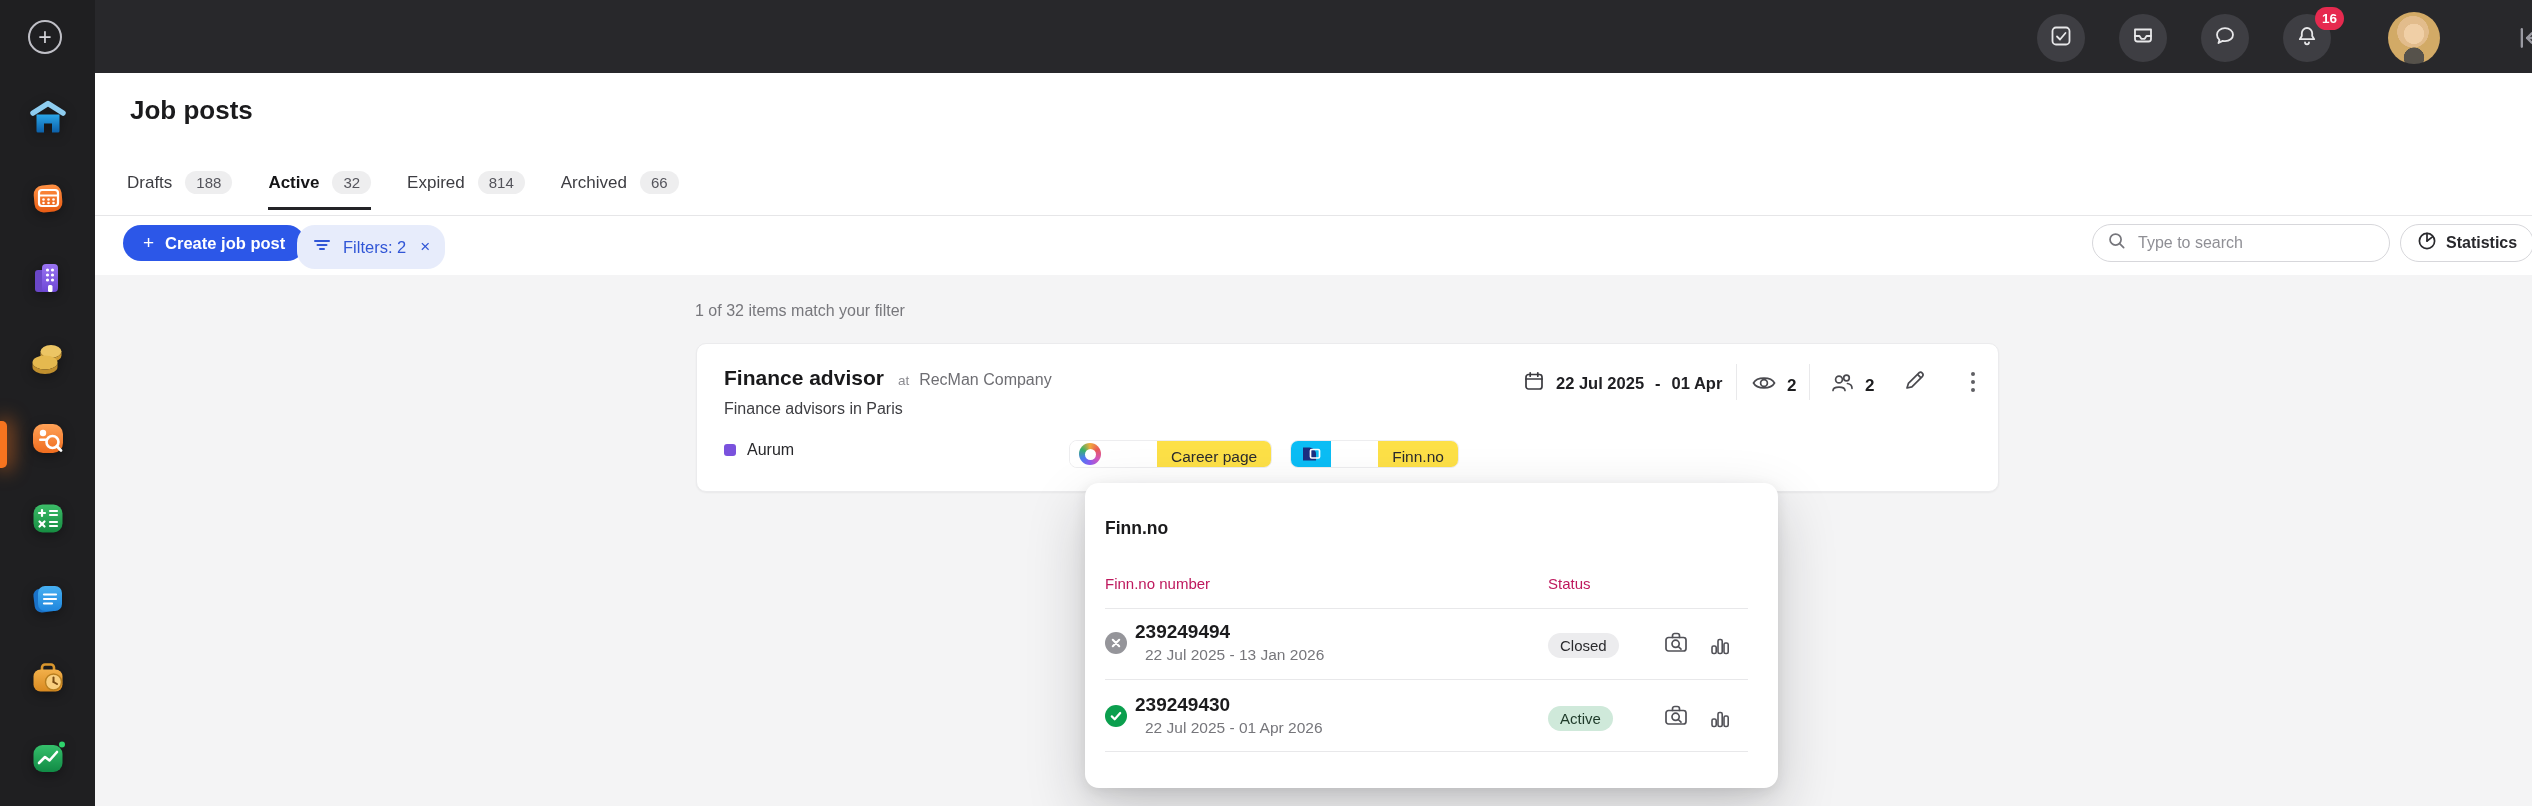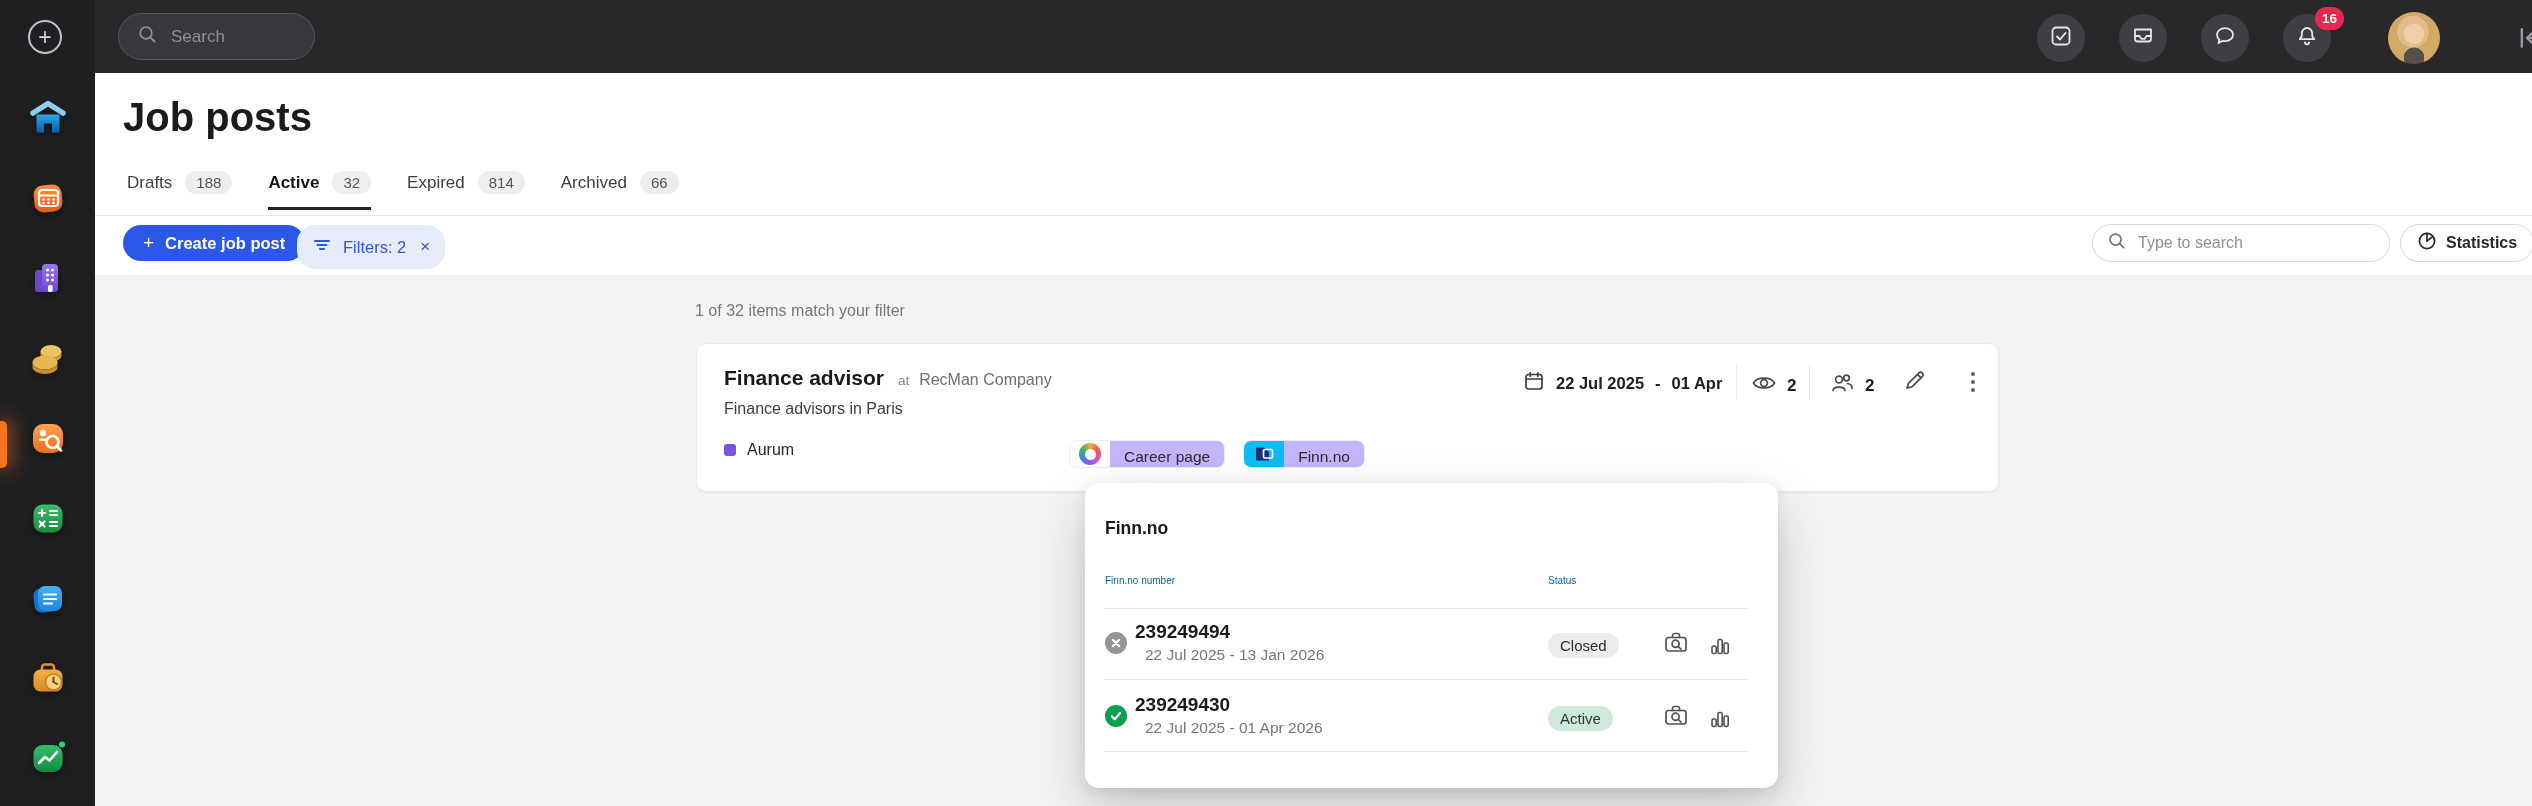--- a/index.html
+++ b/index.html
@@ -38,21 +38,21 @@
             radial-gradient(circle at 50% 88%, #56524b 0 19%, rgba(0,0,0,0) 20%),
             radial-gradient(circle at 50% 42%, #f0cfa6 0 25%, rgba(0,0,0,0) 26%),
             radial-gradient(circle at 48% 38%, #e2bc8c 0 37%, rgba(0,0,0,0) 38%),
             radial-gradient(circle, #d2aa66 0 68%, #b8904e 100%);}
   .collapse-btn{margin-left:39px;width:34px;height:34px;display:flex;align-items:center;
                 justify-content:center;color:#9a9aa2;cursor:pointer;}
 
   
   .main{position:absolute;left:95px;top:73px;width:2437px;height:733px;background:#f4f4f5;}
   .page-head{position:absolute;left:0;top:0;width:100%;height:202px;background:#fff;}
-  .page-title{position:absolute;left:28px;top:22px;font-size:40px;font-weight:700;color:#1b1b1d;margin:0;}
+  .page-title{position:absolute;left:35px;top:22px;font-size:26px;font-weight:700;color:#1b1b1d;margin:0;}
 
   .tabs{position:absolute;left:32px;top:95px;display:flex;gap:36px;}
   .tab{display:flex;align-items:center;gap:13px;font-size:17px;color:#3d3d42;cursor:pointer;
        padding:3px 0 13px;border-bottom:3px solid transparent;}
   .tab.active{font-weight:700;color:#151517;border-bottom-color:#232327;}
   .count-pill{background:#eeeeef;color:#55555c;font-size:15px;font-weight:400;padding:4px 11px;
               border-radius:13px;line-height:1;}
   .head-divider{position:absolute;left:0;top:142px;width:100%;height:1px;background:#e6e6e8;}
 
   .btn-create{position:absolute;left:28px;top:152px;height:36px;border:none;border-radius:18px;
@@ -86,41 +86,41 @@
   .company{font-size:16px;color:#6e6e73;}
   .card-sub{position:absolute;left:27px;top:56px;font-size:16px;color:#3e3e42;}
   .card-tag{position:absolute;left:27px;top:97px;display:flex;align-items:center;gap:11px;}
   .tag-square{width:12px;height:12px;border-radius:3px;}
   .tag-label{font-size:16px;color:#28282b;}
   .chips{position:absolute;left:372px;top:96px;display:flex;gap:18px;}
   .chip{display:flex;height:28px;border-radius:8px;overflow:hidden;border:1px solid #ededef;
         font-size:15.5px;color:#2b2b2e;cursor:pointer;}
   .chip-icon{width:40px;display:flex;align-items:center;justify-content:center;background:#fff;}
   .chip-icon.finn{background:#0bbdf5;}
-  .chip-label{background:#c4b5fd;padding:16px 14px;display:flex;align-items:center;}
+  .chip-label{background:#fde047;padding:16px 14px;display:flex;align-items:center;margin-left:47px;}
   .ring{width:22px;height:22px;border-radius:50%;position:relative;
         background:conic-gradient(#f2a93b,#e85959,#d556b8,#8c5cf0,#4a7bf0,#37b26a,#f2a93b);}
   .ring::after{content:"";position:absolute;inset:5.5px;background:#fff;border-radius:50%;}
 
   .meta{position:absolute;left:826px;top:26px;display:flex;align-items:center;gap:11px;
         font-size:16.5px;font-weight:700;color:#202024;}
   .vdiv{position:absolute;top:20px;width:1px;height:36px;background:#e9e9eb;}
   .icon-count{position:absolute;top:26px;display:flex;align-items:center;gap:10px;
               font-size:17px;font-weight:700;color:#1d1d1f;}
   .icon-btn{position:absolute;top:24px;width:28px;height:28px;display:flex;align-items:center;
             justify-content:center;cursor:pointer;color:#4a4a4f;}
   .kebab{display:flex;flex-direction:column;gap:3.5px;align-items:center;}
   .kebab i{width:4.5px;height:4.5px;border-radius:50%;background:#5f5f64;display:block;}
 
   
   .popover{position:absolute;left:990px;top:410px;width:693px;height:305px;background:#fff;
            border-radius:14px;z-index:8;
            box-shadow:0 24px 60px rgba(25,25,30,.20),0 4px 14px rgba(25,25,30,.10);}
   .pop-title{position:absolute;left:20px;top:35px;font-size:17.5px;font-weight:700;color:#1a1a1c;}
-  .pop-col{position:absolute;top:92px;font-size:10px;color:#0369a1;}
+  .pop-col{position:absolute;top:92px;font-size:15px;color:#be185d;}
   .pop-hdiv{position:absolute;left:20px;width:643px;height:1px;background:#e8e8ea;}
   .pop-status-icon{position:absolute;left:20px;}
   .pop-number{position:absolute;left:50px;font-size:19px;font-weight:700;color:#1b1b1d;}
   .pop-dates{position:absolute;left:50px;font-size:15.5px;color:#76767b;margin-left:10px;}
   .status-pill{position:absolute;left:463px;height:25px;border-radius:13px;padding:0 12px;
                font-size:15px;display:inline-flex;align-items:center;}
   .status-pill.closed{background:#ececee;color:#2b2b2e;}
   .status-pill.active{background:#cfe9da;color:#1e3a29;}
   .pop-icon{position:absolute;width:26px;height:26px;display:flex;align-items:center;
             justify-content:center;cursor:pointer;color:#515157;}
@@ -270,29 +270,20 @@
             </defs>
         <rect x="5.5" y="7" width="29" height="27" rx="9" fill="url(#g-rep)"></rect>
         <polyline points="11,25 17,19 21.5,22.5 29,14" fill="none" stroke="#fff" stroke-width="2.6" stroke-linecap="round" stroke-linejoin="round"></polyline>
         <circle cx="34" cy="6.5" r="3" fill="#2fd46c"></circle>
           </svg>
       </span>
     </nav>
   </aside>
 
   <header class="topbar">
-    <div class="tb-search">
-      <span>
-        <svg width="21" height="21" viewBox="0 0 21 21" fill="none" stroke="#8f8f99" stroke-width="1.8" stroke-linecap="round">
-          <circle cx="9" cy="9" r="5.8"></circle>
-            <line x1="13.3" y1="13.3" x2="17.5" y2="17.5"></line>
-          </svg>
-      </span>
-      <input type="text" placeholder="Search" style="">
-    </div>
     <div class="tb-right">
       <div class="tb-btn">
         <span>
           <svg width="24" height="24" viewBox="0 0 24 24" fill="none" stroke="#e8e8ea" stroke-width="1.8" stroke-linecap="round" stroke-linejoin="round">
             <rect x="3.5" y="3.5" width="17" height="17" rx="3.5"></rect>
               <polyline points="8,12.5 11,15.5 16.5,9"></polyline>
             </svg>
         </span>
       </div>
       <div class="tb-btn">

